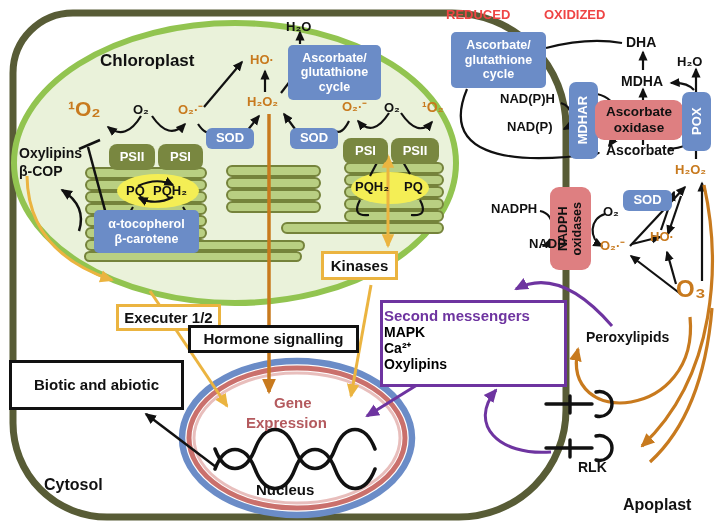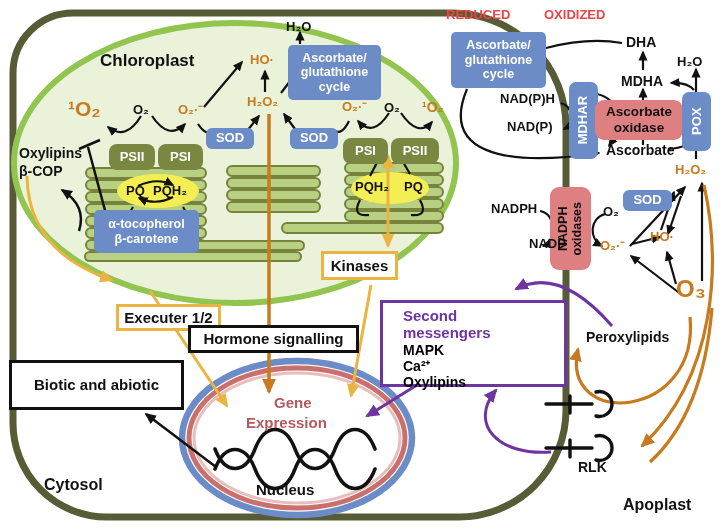--- a/index.html
+++ b/index.html
@@ -13,21 +13,21 @@
   .rose{color:#b45a5e;}
   .bx{position:absolute;box-sizing:border-box;display:flex;flex-direction:column;
       align-items:center;justify-content:center;font-weight:bold;text-align:center;
       line-height:1.15;}
   .blue{background:#6b8cc7;color:#fff;border-radius:5px;}
   .olive{background:#798740;color:#fff;border-radius:8px;}
   .salmon{background:#de7f81;color:#111;border-radius:9px;}
   .gold-bd{background:#fff;border:3px solid #ebb440;color:#111;}
   .blk-bd{background:#fff;border:3px solid #111;color:#111;}
   .pu-bd{background:#fff;border:3px solid #6e34a0;align-items:flex-start;
-         justify-content:flex-start;text-align:left;padding:4px 20px;}
+         justify-content:flex-start;text-align:left;padding:4px 1px;}
   .vwrap{display:flex;align-items:center;justify-content:center;width:100%;height:100%;}
   .vtext{transform:rotate(-90deg);white-space:nowrap;text-align:center;line-height:1.1;}
 </style>
 </head>
 <body>
 
 <div id="stage">
 
 <svg id="art" width="722" height="530" viewBox="0 0 722 530">
   <defs>

